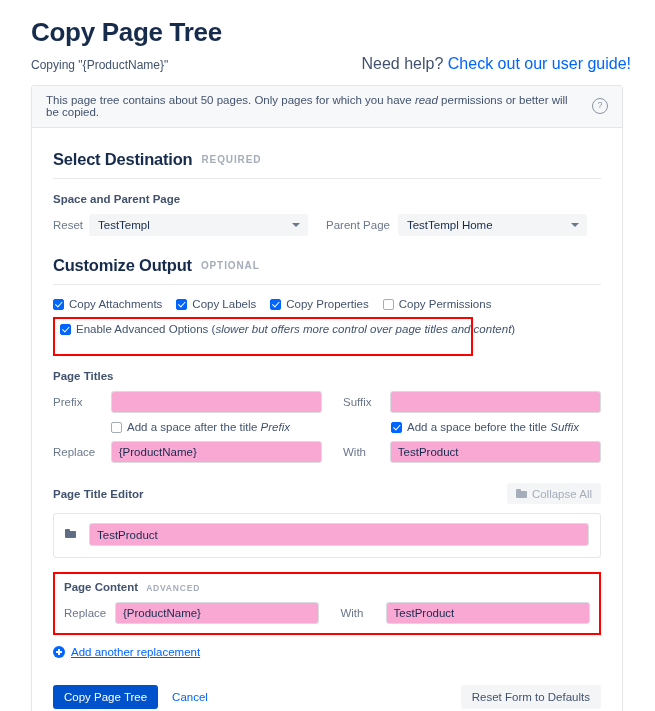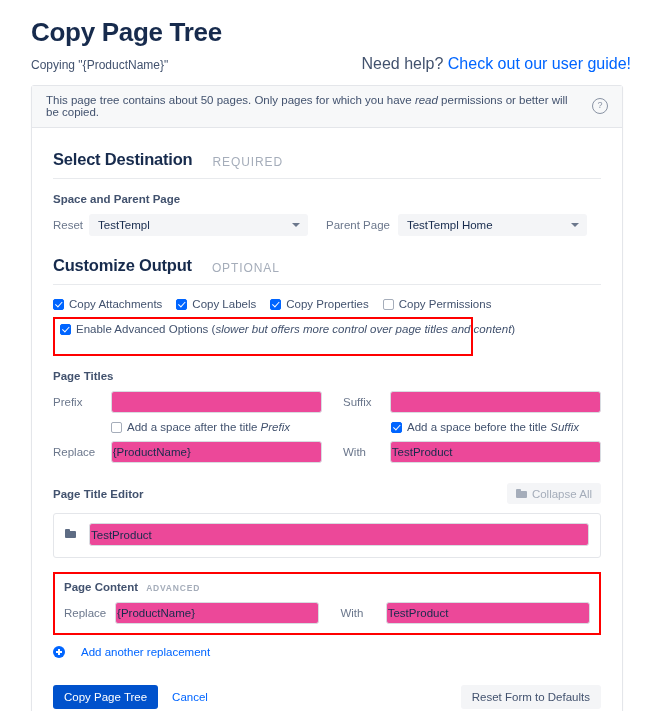--- a/index.html
+++ b/index.html
@@ -89,34 +89,34 @@
     user-select: none;
   }
 
   .card-body {
     padding: 22px 21px 20px 21px;
   }
 
   
   .section-head {
     display: flex;
-    align-items: flex-end;
-    gap: 20px;
+    align-items: center;
+    gap: 9px;
     border-bottom: 1px solid #e8eaed;
     padding-bottom: 9px;
   }
   .section-title {
     font-size: 16.5px;
     font-weight: bold;
     color: #172b4d;
     letter-spacing: -0.2px;
   }
   .section-tag {
-    font-size: 12px;
-    font-weight: normal;
+    font-size: 10px;
+    font-weight: bold;
     letter-spacing: 0.9px;
     color: #a5adba;
   }
 
   .field-group-label {
     font-size: 11.5px;
     font-weight: bold;
     color: #42526e;
     margin: 14px 0 9px 0;
   }
@@ -151,27 +151,27 @@
     right: 7px;
     top: 50%;
     margin-top: -2px;
     width: 0; height: 0;
     border-left: 4px solid transparent;
     border-right: 4px solid transparent;
     border-top: 4px solid #6b778c;
   }
 
   .text-input {
-    background: #ec4899;
+    background: #f9a8d4;
     border: 1px solid #d8dce1;
     border-radius: 3px;
     height: 22px;
     font-size: 11.5px;
     color: #172b4d;
-    padding: 0 1px;
+    padding: 0 7px;
     box-sizing: border-box;
     font-family: "Liberation Sans", sans-serif;
     outline: none;
   }
   .text-input::placeholder { color: #a5adba; }
 
   
   .cb {
     width: 11px; height: 11px;
     flex: 0 0 11px;
@@ -322,22 +322,23 @@
     letter-spacing: 0.8px;
     color: #a5adba;
   }
   .pc-row { display: flex; align-items: center; margin-top: 9px; }
   .pc-lbl-replace { width: 53px; }
   .pc-lbl-with { width: 47px; padding-left: 21px; }
 
   .add-link-row {
     display: flex;
     align-items: flex-start;
-    gap: 16px;
+    gap: 6px;
     margin-top: 11px;
+    text-decoration: underline;
   }
   .plus-ic {
     width: 12px; height: 12px;
     border-radius: 50%;
     background: #0065ff;
     position: relative;
     flex: 0 0 12px;
   }
   .plus-ic::before, .plus-ic::after {
     content: "";

